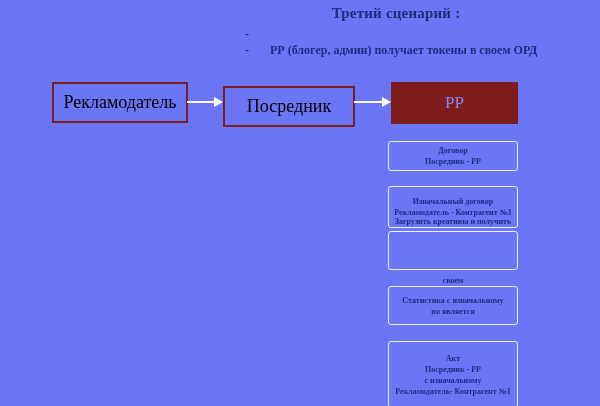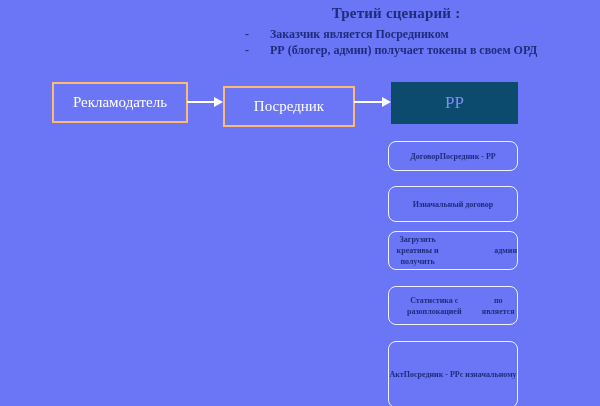--- a/index.html
+++ b/index.html
@@ -8,56 +8,55 @@
     font-family:Liberation Serif, serif;overflow:hidden;margin-left:8px;
   }
   .title{
     position:absolute;left:238px;top:5px;width:300px;text-align:center;
     font-size:15px;font-weight:700;color:#1F2C7D;letter-spacing:.2px;
   }
   .bullets{position:absolute;left:237px;top:26px;}
   .bullet{display:flex;line-height:16px;font-size:12px;font-weight:700;color:#1F2C7D;}
   .bullet .dash{width:25px;flex:0 0 25px;}
   .node{
-    position:absolute;border:2px solid #fdba74;box-sizing:border-box;
+    position:absolute;border:2px solid #7f1d1d;box-sizing:border-box;
     display:flex;align-items:center;justify-content:center;
-    color:#ffffff;font-size:15px;font-weight:400;
+    color:#000000;font-size:18px;font-weight:400;
   }
   .node-1{left:44px;top:82px;width:136px;height:41px;}
   .node-2{left:215px;top:86px;width:132px;height:41px;}
   .node-3{
     left:383px;top:82px;width:127px;height:42px;
-    background:#0c4a6e;border:none;color:#7E8DF8;font-size:17px;
+    background:#7f1d1d;border:none;color:#7E8DF8;font-size:17px;
   }
   .arrow{position:absolute;}
   .arrow-1{left:179px;top:96px;}
   .arrow-2{left:346px;top:96px;}
   .doc{
     position:absolute;left:380px;width:130px;box-sizing:border-box;
-    border:1px solid #EEF1FF;border-radius:8px;
-    display:flex;flex-direction:row;align-items:center;justify-content:center;
+    border:1px solid #EEF1FF;border-radius:3px;
+    display:flex;flex-direction:column;align-items:center;justify-content:center;
     color:#1F2C7D;font-size:8px;font-weight:700;line-height:11px;text-align:center;
   }
   .doc-1{top:141px;height:30px;}
-  .doc-2{top:186px;height:36px;}
+  .doc-2{top:186px;height:42px;}
   .doc-3{top:231px;height:39px;gap:48px;}
   .doc-4{top:286px;height:39px;}
   .doc-5{top:341px;height:67px;}
 </style>
 </head>
 <body>
 
 <div class="slide">
 
   <div class="title">Третий сценарий :</div>
 
   <div class="bullets">
     <div class="bullet">
       <span class="dash">-</span>
-      <span class="btext">Заказчик является Посредником</span>
     </div>
     <div class="bullet">
       <span class="dash">-</span>
       <span class="btext">РР (блогер, админ) получает токены в своем ОРД</span>
     </div>
   </div>
 
   <div class="node node-1">
     <span>Рекламодатель</span>
   </div>
@@ -80,31 +79,33 @@
     <span>РР</span>
   </div>
 
   <div class="doc doc-1">
     <div class="doc-line">Договор</div>
     <div class="doc-line">Посредник - РР</div>
   </div>
 
   <div class="doc doc-2">
     <div class="doc-line">Изначальный договор</div>
+    <div class="doc-line">Рекламодатель - Контрагент №1</div>
   </div>
 
   <div class="doc doc-3">
     <div class="doc-line">Загрузить креативы и получить</div>
-    <div class="doc-line">админ</div>
+    <div class="doc-line">своем</div>
   </div>
 
   <div class="doc doc-4">
-    <div class="doc-line">Статистика с разоплокацией</div>
+    <div class="doc-line">Статистика с изначальному</div>
     <div class="doc-line">по является</div>
   </div>
 
   <div class="doc doc-5">
     <div class="doc-line">Акт</div>
     <div class="doc-line">Посредник - РР</div>
     <div class="doc-line">с изначальному</div>
+    <div class="doc-line">Рекламодатель- Контрагент №1</div>
   </div>
 
 </div>
 
 </body></html>

